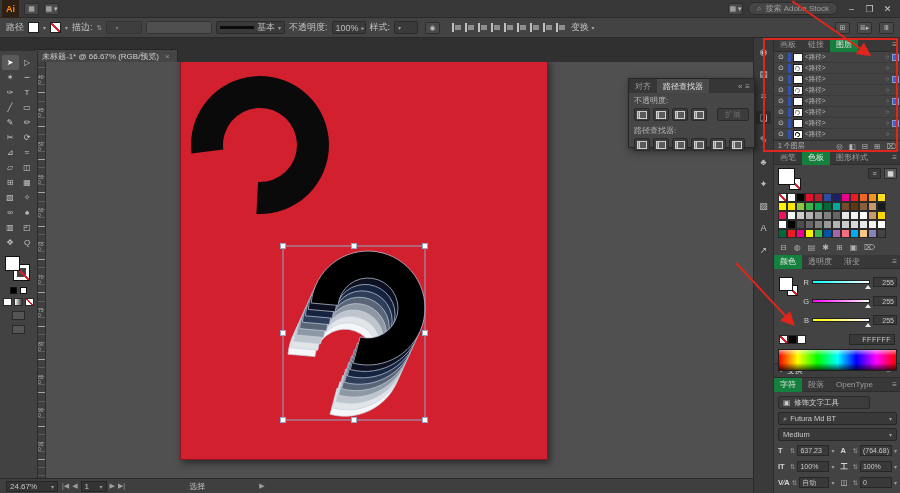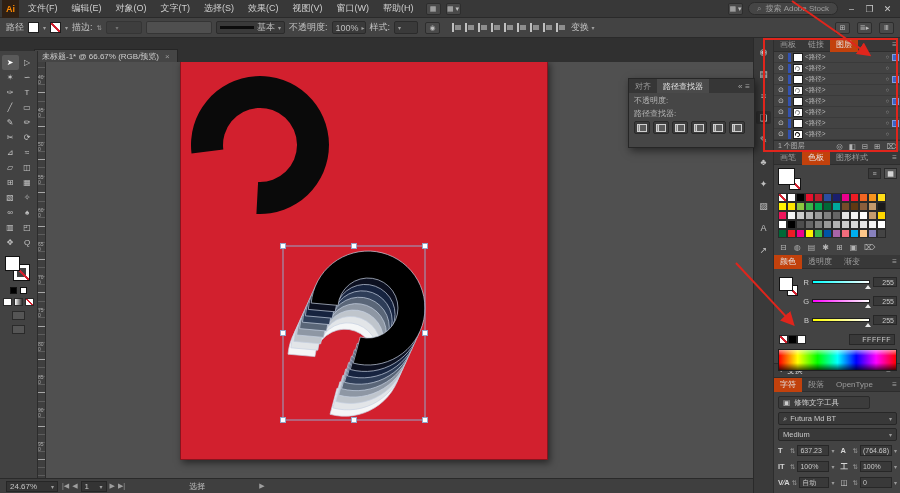--- a/index.html
+++ b/index.html
@@ -100,21 +100,21 @@
 
   
   .dock{position:absolute;left:753px;top:38px;width:147px;height:455px;background:#3a3a3a;z-index:6;
     border-left:1px solid #2a2a2a;}
   .dock-strip{position:absolute;left:0;top:7px;width:19px;display:flex;flex-direction:column;gap:9px;align-items:center;}
   .dock-ic{width:15px;height:13px;display:flex;align-items:center;justify-content:center;color:#c0c0c0;font-size:9px;}
   .dock-ic.active{background:#2e2e2e;border-radius:2px;}
   .panels{position:absolute;left:19px;top:0;width:128px;height:455px;background:#434343;border-left:1px solid #2d2d2d;}
   .ptabs{display:flex;align-items:center;height:14px;background:#383838;border-bottom:1px solid #2d2d2d;}
   .ptab{padding:0 6px;height:14px;display:flex;align-items:center;color:#9d9d9d;font-size:8px;white-space:nowrap;}
-  .ptab.active{background:#c2410c;color:#e4e4e4;}
+  .ptab.active{background:#15803d;color:#e4e4e4;}
   .pmenu{margin-left:auto;padding-right:4px;color:#a5a5a5;font-size:8px;}
 
   
   .layers-rows{height:88px;}
   .lrow{display:flex;align-items:center;height:11px;border-bottom:1px solid #3a3a3a;padding:0 2px;gap:2px;}
   .l-eye{width:10px;color:#cdcdcd;font-size:7px;text-align:center;}
   .l-bar{width:3px;height:9px;background:#3352b0;}
   .l-thumb{width:10px;height:9px;background:#fff;border:1px solid #1d1d1d;display:flex;
     align-items:center;justify-content:center;overflow:hidden;}
   .l-thumb span{font-size:7px;font-weight:bold;transform:rotate(125deg);line-height:7px;}
@@ -204,31 +204,20 @@
   
   .anno{position:absolute;left:0;top:0;width:900px;height:493px;z-index:50;pointer-events:none;}
 </style>
 </head>
 <body>
 
 <div id="app">
 
   <div class="menubar">
     <div class="ai-logo">Ai</div>
-    <div class="menu-items">
-        <span class="menu-item">文件(F)</span>
-        <span class="menu-item">编辑(E)</span>
-        <span class="menu-item">对象(O)</span>
-        <span class="menu-item">文字(T)</span>
-        <span class="menu-item">选择(S)</span>
-        <span class="menu-item">效果(C)</span>
-        <span class="menu-item">视图(V)</span>
-        <span class="menu-item">窗口(W)</span>
-        <span class="menu-item">帮助(H)</span>
-      </div>
     <span class="mb-icon">▦</span>
     <span class="mb-icon">▦ ▾</span>
     <div class="mb-right">
       <span class="mb-icon">▦ ▾</span>
       <div class="search-pill">
         <span>⌕</span>
         <span>搜索 Adobe Stock</span>
       </div>
       <div class="win-btns">
         <span class="win-btn">–</span>
@@ -404,20 +393,27 @@
   <div class="pathfinder">
     <div class="pf-tabs">
       <span class="pf-menu" style="order: 5;">
         <span>«</span>
         <span>≡</span>
       </span>
     <span class="pf-tab" style="order: 0;">对齐</span>
         <span class="pf-tab active" style="order: 1; text-align: right;">路径查找器</span>
       </div>
     <div class="pf-section">不透明度:</div>
+    <div class="pf-row">
+      <span class="pf-btn"></span>
+        <span class="pf-btn"></span>
+        <span class="pf-btn"></span>
+        <span class="pf-btn"></span>
+        <span class="pf-expand" style="order:9;">扩展</span>
+    </div>
     <div class="pf-section">路径查找器:</div>
     <div class="pf-row">
         <span class="pf-btn"></span>
         <span class="pf-btn"></span>
         <span class="pf-btn"></span>
         <span class="pf-btn"></span>
         <span class="pf-btn"></span>
         <span class="pf-btn"></span>
       </div>
   </div>

